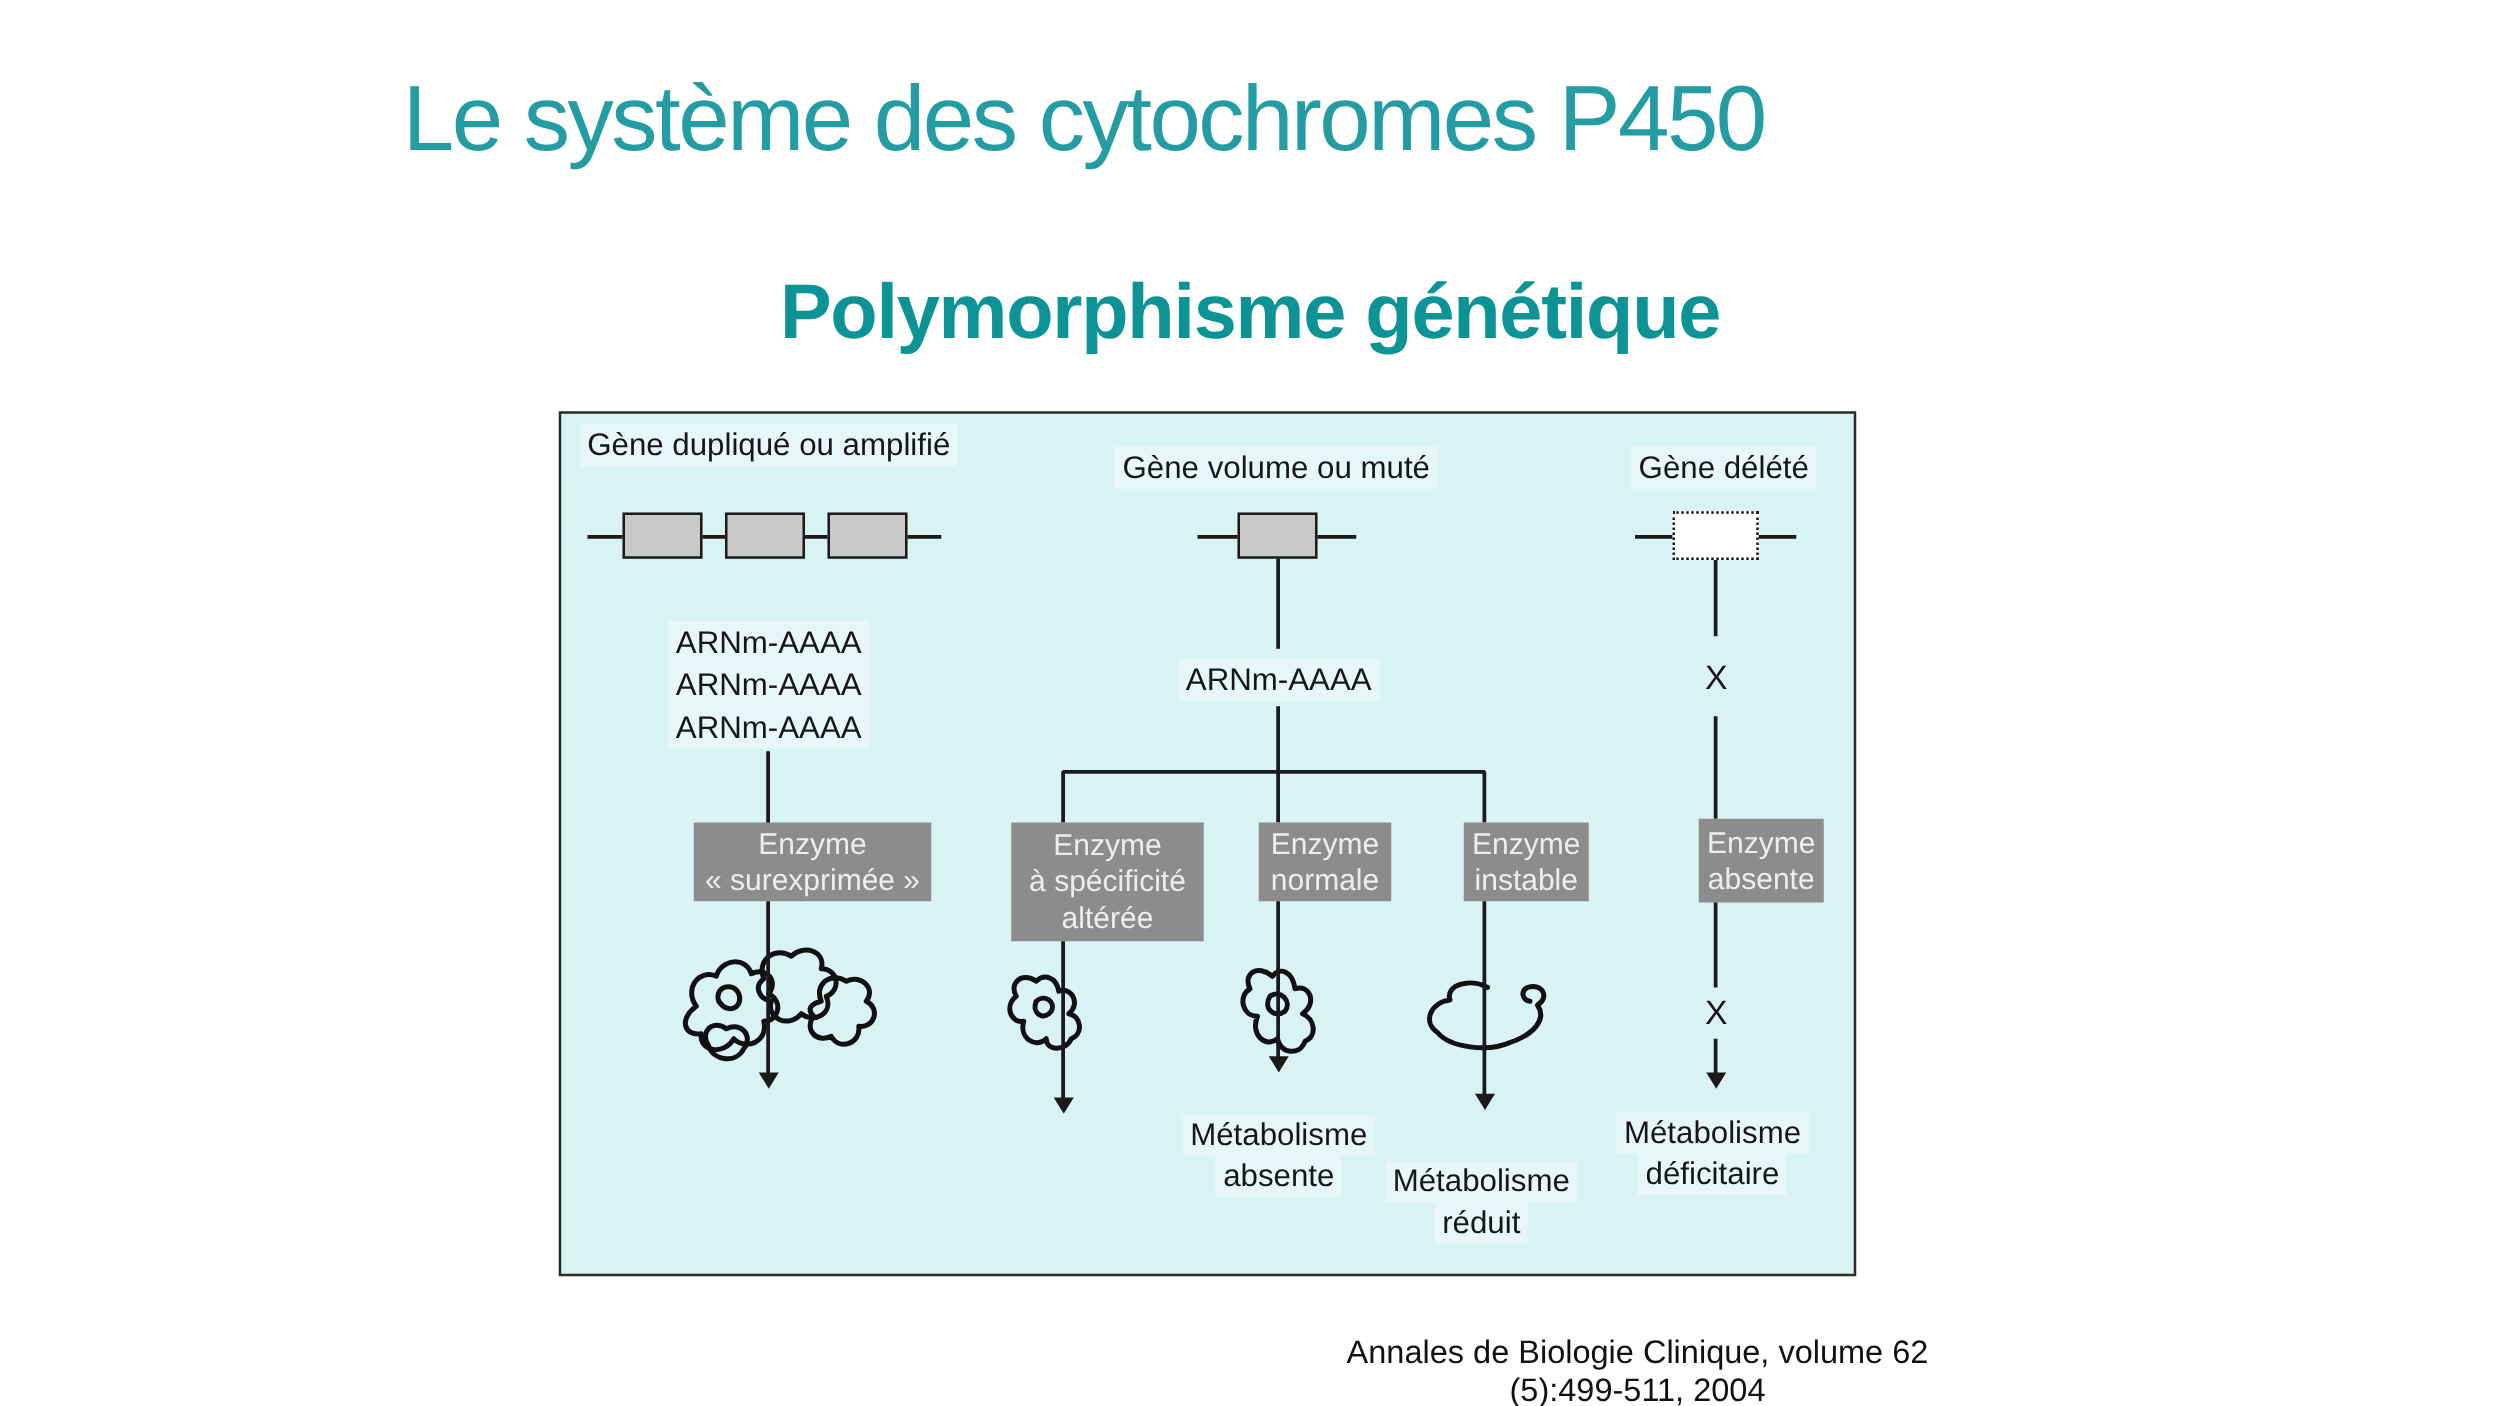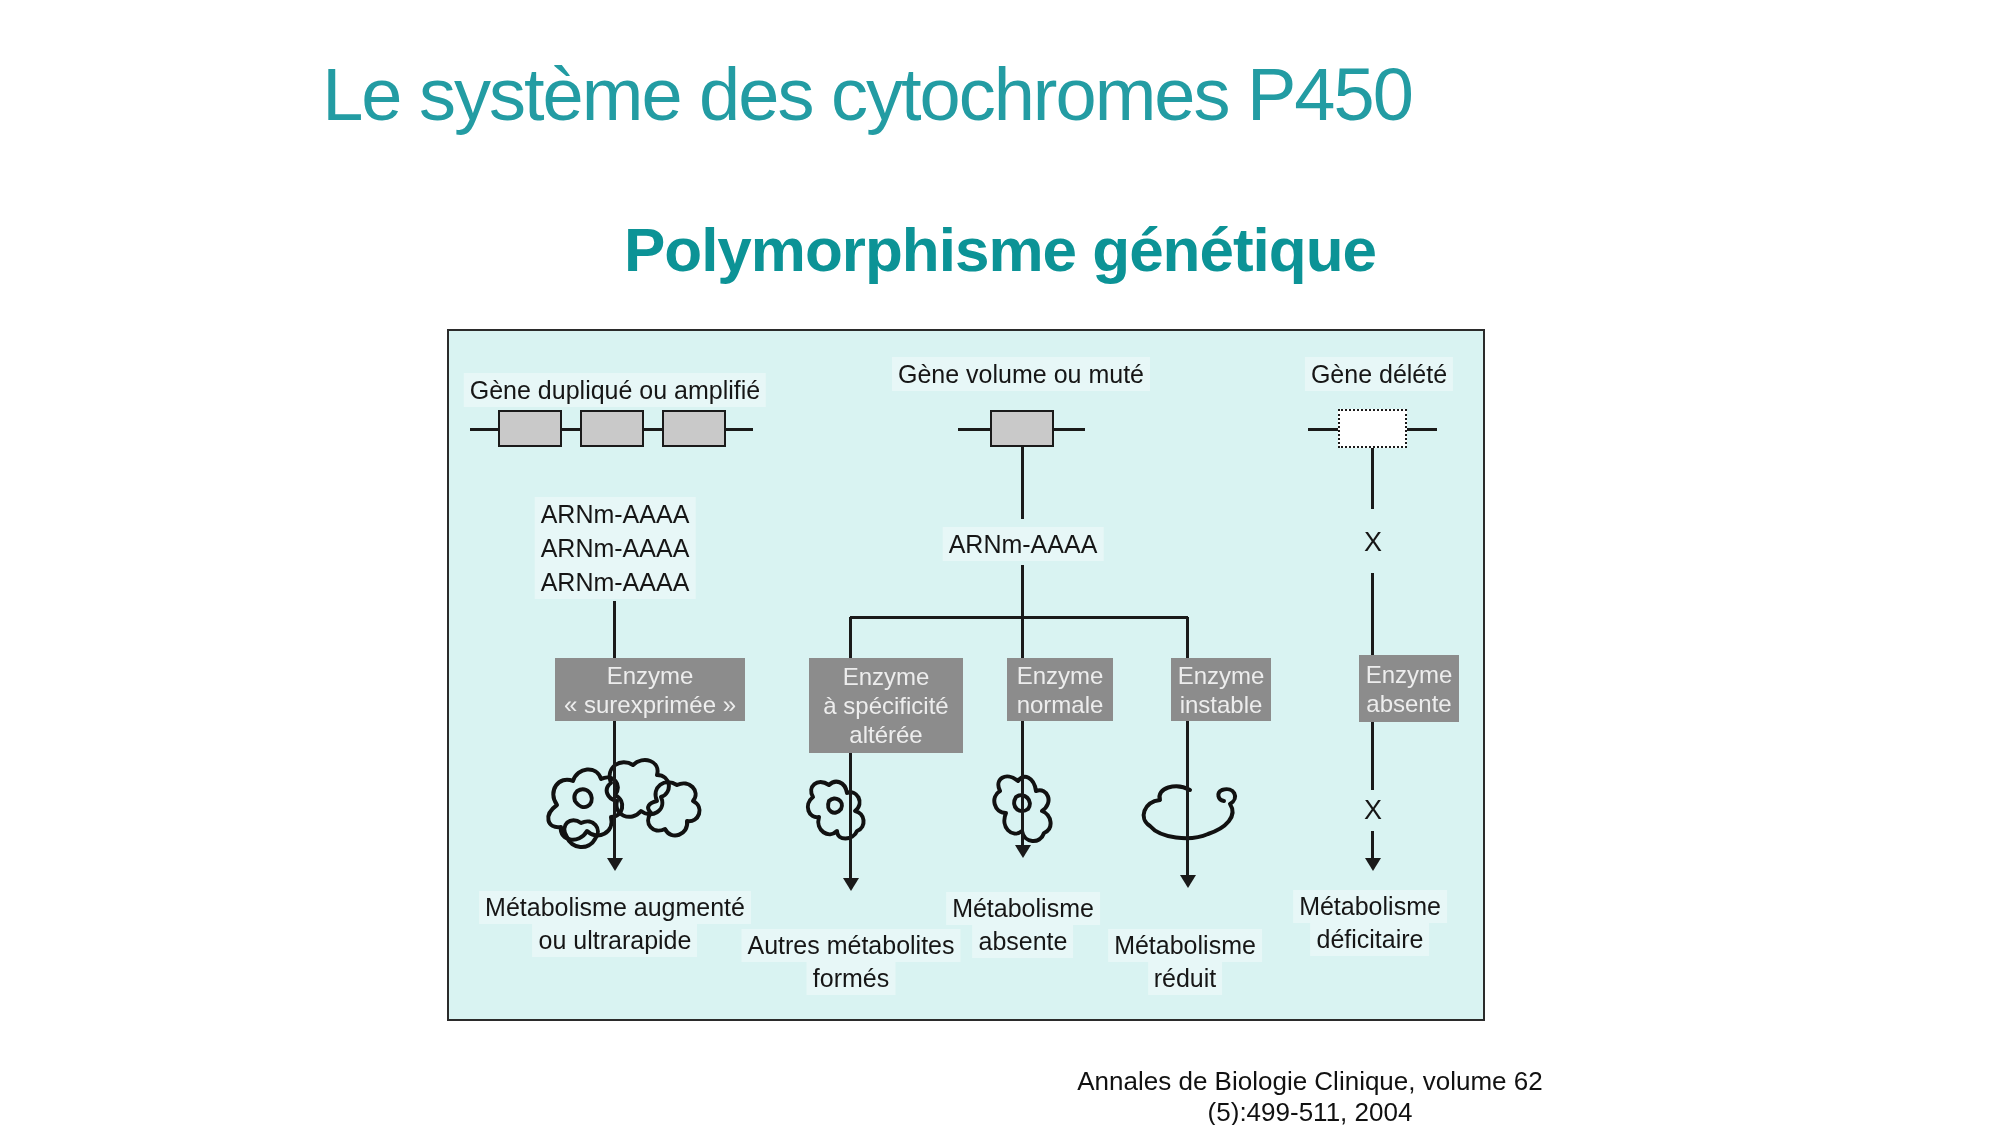--- a/index.html
+++ b/index.html
@@ -65,21 +65,21 @@
   svg.squiggle path{fill:none;stroke:#111;stroke-width:4;stroke-linecap:round;stroke-linejoin:round}
 </style>
 </head>
 <body>
 
 <div id="title">Le système des cytochromes P450</div>
 <div id="subtitle">Polymorphisme génétique</div>
 
 <div id="figure">
 
-  <div class="dtext" style="left:166px;top:42px">
+  <div class="dtext" style="left:166px;top:8px">
     <span class="ln">Gène dupliqué ou amplifié</span>
   </div>
   <div class="hline" style="left:21px;top:97px;width:283px"></div>
   <div class="gene-box" style="left:49px;top:79px"></div>
   <div class="gene-box" style="left:131px;top:79px"></div>
   <div class="gene-box" style="left:213px;top:79px"></div>
 
   <div class="dtext" style="left:166px;top:166px">
     <span class="ln">ARNm-AAAA</span>
     <span class="ln">ARNm-AAAA</span>
@@ -96,24 +96,20 @@
   <svg class="squiggle" style="left:74px;top:424px" width="186" height="100" viewBox="0 0 186 100">
     <path d="M34,50 C24,36 36,20 50,26 C54,12 74,10 78,24 C90,18 100,30 92,40 C104,46 100,62 88,62 C92,78 74,86 64,76 C56,90 36,86 38,72 C24,74 20,60 34,50 Z"></path>
     <path d="M52,46 C48,34 64,30 68,40 C72,50 60,58 52,46 Z"></path>
     <path d="M88,28 C82,12 98,2 110,10 C120,0 138,6 134,20 C148,20 150,38 138,42 C144,56 128,64 118,56 C108,68 90,60 94,46 C84,44 80,34 88,28 Z"></path>
     <path d="M134,46 C128,32 142,22 154,30 C166,24 178,36 170,46 C182,52 176,68 164,66 C166,80 148,86 142,74 C130,80 120,68 128,58 C122,52 126,48 134,46 Z"></path>
     <path d="M44,82 C36,70 48,60 58,68 C70,62 80,74 72,84 C66,96 48,94 44,82 Z"></path>
   </svg>
   <div class="vline" style="left:164px;top:390px;height:138px"></div>
   <div class="arrow" style="left:158px;top:527px"></div>
 
-  <div class="dtext outcome" style="left:166px;top:560px">
-    <span class="ln">Métabolisme augmenté</span>
-    <span class="ln">ou ultrarapide</span>
-  </div>
 
   <div class="dtext" style="left:572px;top:26px">
     <span class="ln">Gène volume ou muté</span>
   </div>
   <div class="hline" style="left:509px;top:97px;width:127px"></div>
   <div class="gene-box" style="left:541px;top:79px"></div>
 
   <div class="vline" style="left:572px;top:116px;height:72px"></div>
   <div class="dtext" style="left:574px;top:196px">
     <span class="ln">ARNm-AAAA</span>
@@ -136,24 +132,20 @@
     <span>Enzyme</span>
     <span>instable</span>
   </div>
 
   <svg class="squiggle" style="left:354px;top:444px" width="66" height="67" viewBox="0 0 66 67">
     <path d="M26,10 C14,2 4,12 10,22 C0,30 6,44 16,42 C12,56 26,64 34,56 C34,66 50,66 54,56 C64,52 62,38 52,36 C62,28 54,14 44,18 C42,6 32,4 26,10 Z"></path>
     <path d="M26,26 C22,36 32,42 38,34 C42,26 32,20 26,26 Z"></path>
   </svg>
   <div class="vline" style="left:400px;top:422px;height:126px"></div>
   <div class="arrow" style="left:394px;top:547px"></div>
-  <div class="dtext outcome" style="left:402px;top:598px">
-    <span class="ln">Autres métabolites</span>
-    <span class="ln">formés</span>
-  </div>
 
   <svg class="squiggle" style="left:541px;top:438px" width="67" height="78" viewBox="0 0 67 78">
     <path d="M28,12 C16,2 4,10 10,22 C0,28 4,44 16,44 C10,58 22,70 32,62 C34,74 50,76 54,64 C64,60 62,46 52,42 C64,34 58,18 46,22 C44,8 34,4 28,12 Z"></path>
     <path d="M26,28 C20,38 30,46 38,40 C44,32 34,22 26,28 Z"></path>
   </svg>
   <div class="vline" style="left:572px;top:390px;height:125px"></div>
   <div class="arrow" style="left:566px;top:514px"></div>
   <div class="dtext outcome" style="left:574px;top:561px">
     <span class="ln">Métabolisme</span>
     <span class="ln">absente</span>

